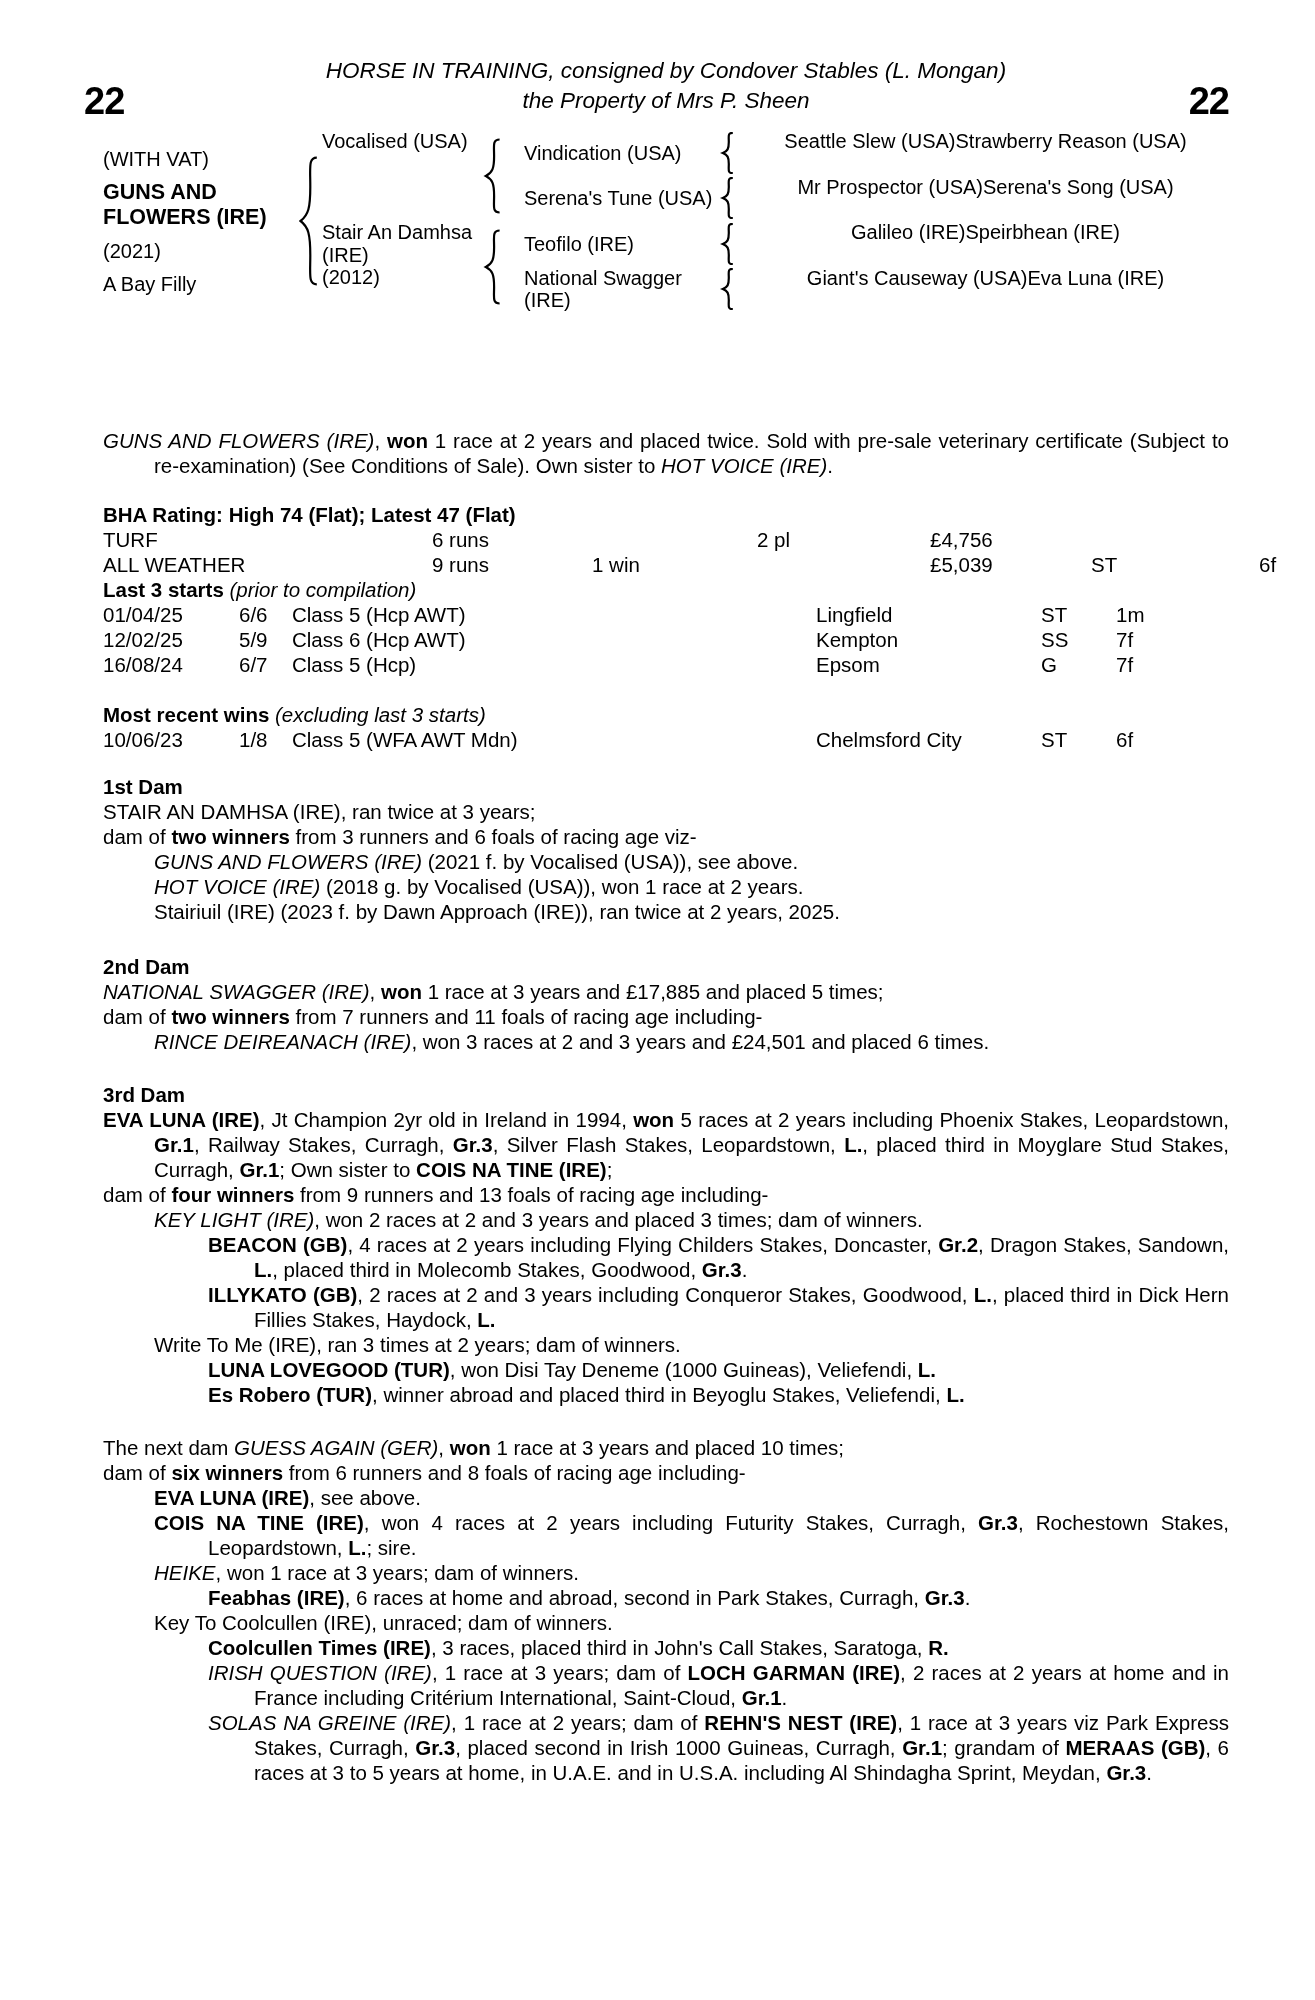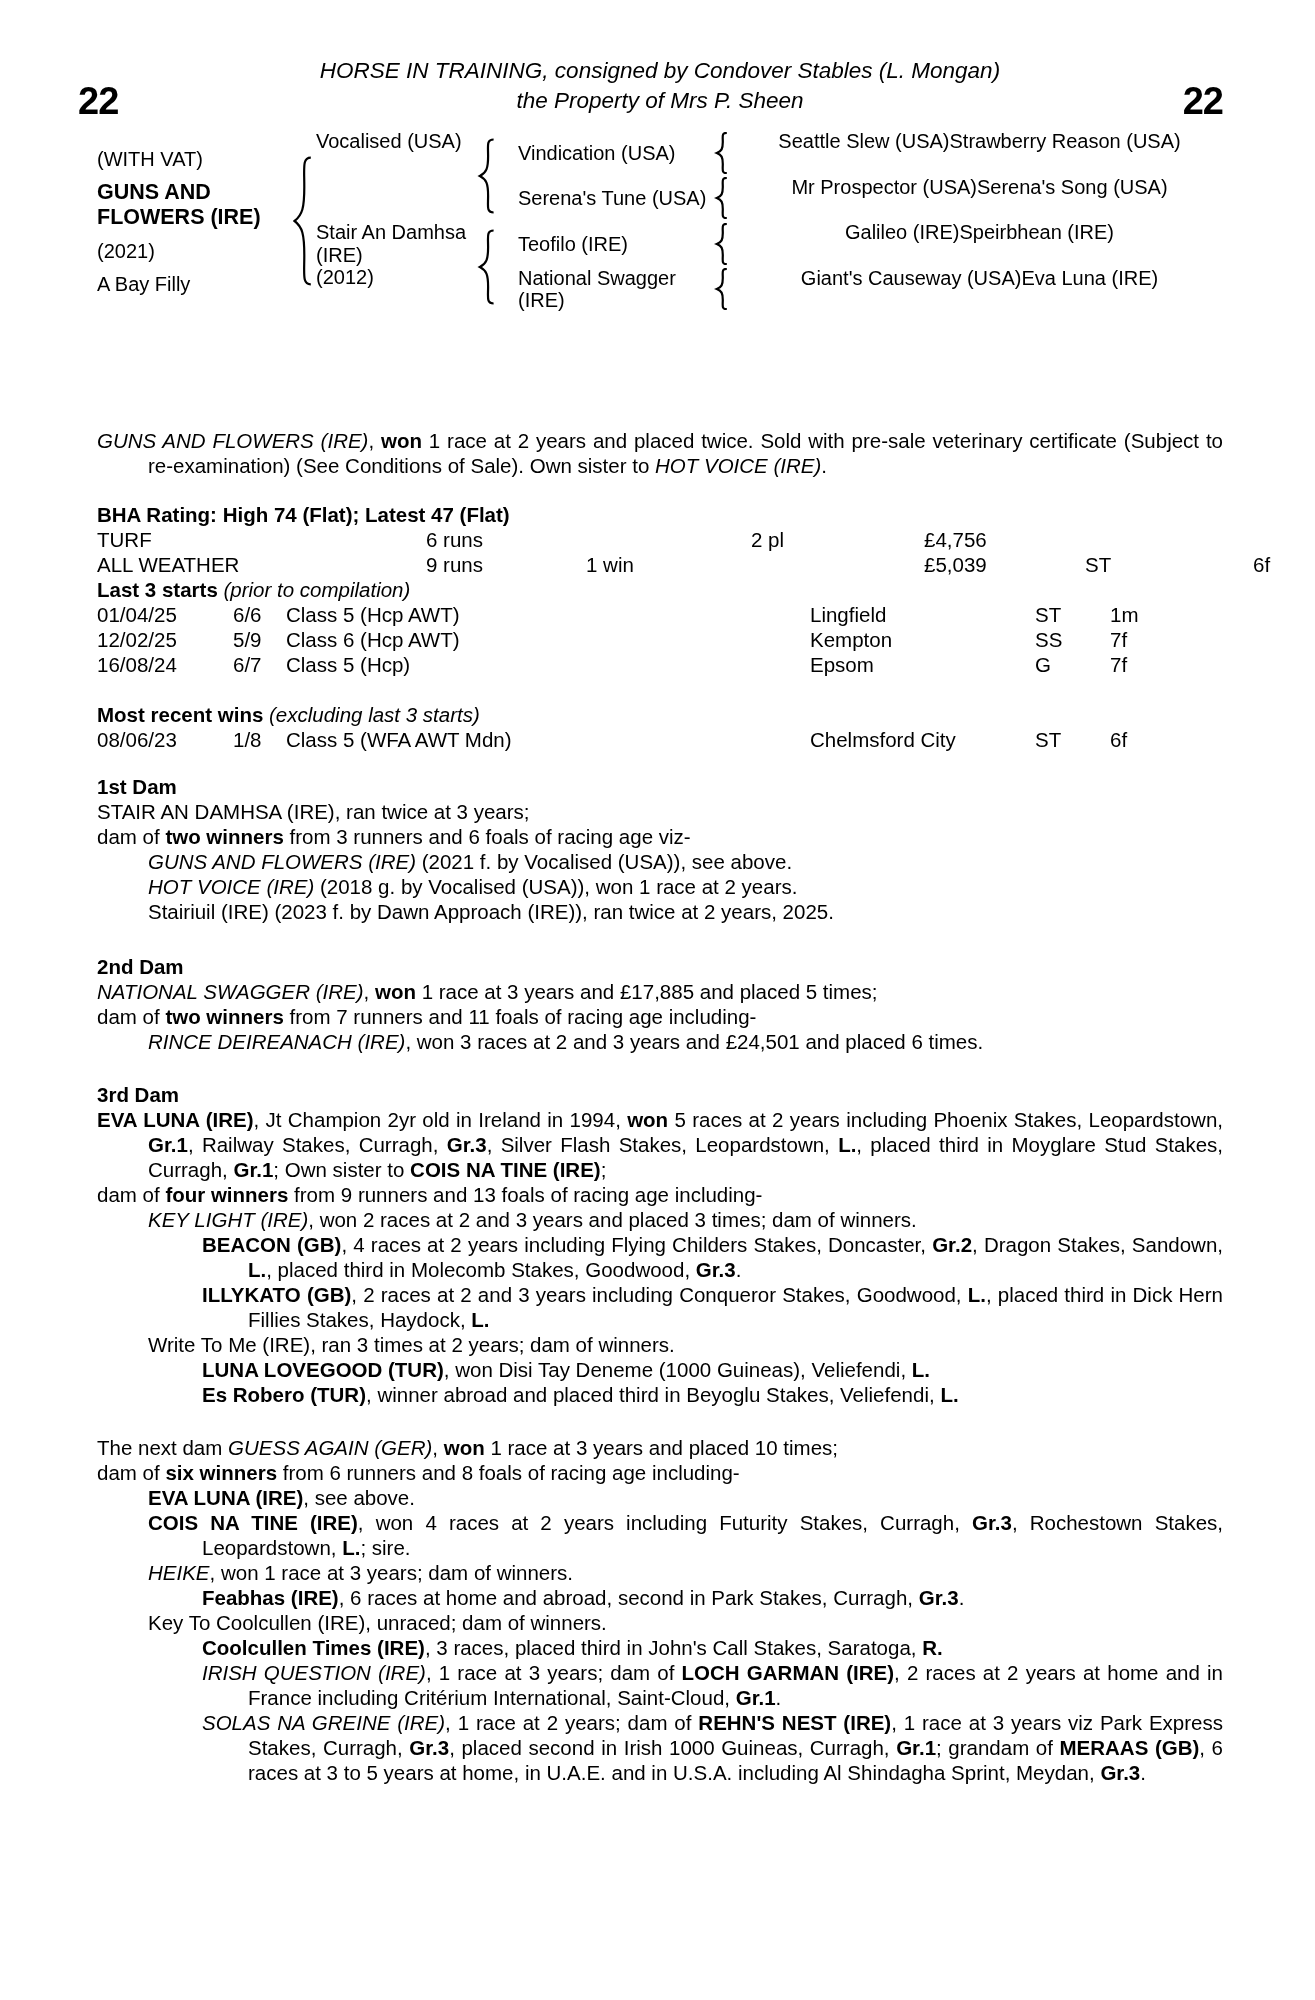--- a/index.html
+++ b/index.html
@@ -3,21 +3,21 @@
 <meta charset="utf-8">
 <style>
   html,body{margin:0;padding:0;}
   body{
     width:1315px;height:2000px;background:#ffffff;color:#000;
     font-family:"Liberation Sans","DejaVu Sans",sans-serif;
     font-size:20.5px;position:relative;-webkit-font-smoothing:antialiased;
   }
   .b{font-weight:bold;}
   .i{font-style:italic;}
-  .content{position:absolute;left:97px;top:0;width:1126px;}
+  .content{position:absolute;left:103px;top:0;width:1126px;}
   
   .header{padding-top:56px;text-align:center;font-style:italic;font-size:22.5px;line-height:30px;}
   .lot{position:absolute;top:82px;font-size:38px;font-weight:bold;letter-spacing:-1px;line-height:38px;}
   .lot-left{left:-19px;}
   .lot-right{right:0px;}
   
   .pedigree{margin-top:14px;display:flex;height:182px;font-size:20px;line-height:22.5px;}
   .ped-info{width:193px;display:flex;flex-direction:column;justify-content:center;line-height:24px;gap:9px;}
   .ped-name{font-weight:bold;font-size:21.5px;line-height:25px;}
   .brace{flex:none;align-self:center;}
@@ -199,21 +199,21 @@
       <span>Class 5 (Hcp)</span>
       <span>Epsom</span>
       <span>G</span>
       <span>7f</span>
     </div>
   </div>
 
   <div class="wins-block">
     <div class="line"><span class="section-head">Most recent wins</span> <span class="i">(excluding last 3 starts)</span></div>
     <div class="race-row">
-      <span>08/06/23</span>
+      <span>10/06/23</span>
       <span>1/8</span>
       <span>Class 5 (WFA AWT Mdn)</span>
       <span>Chelmsford City</span>
       <span>ST</span>
       <span>6f</span>
     </div>
   </div>
 
   <div class="dam1-block">
     <div class="section-head">1st Dam</div>

